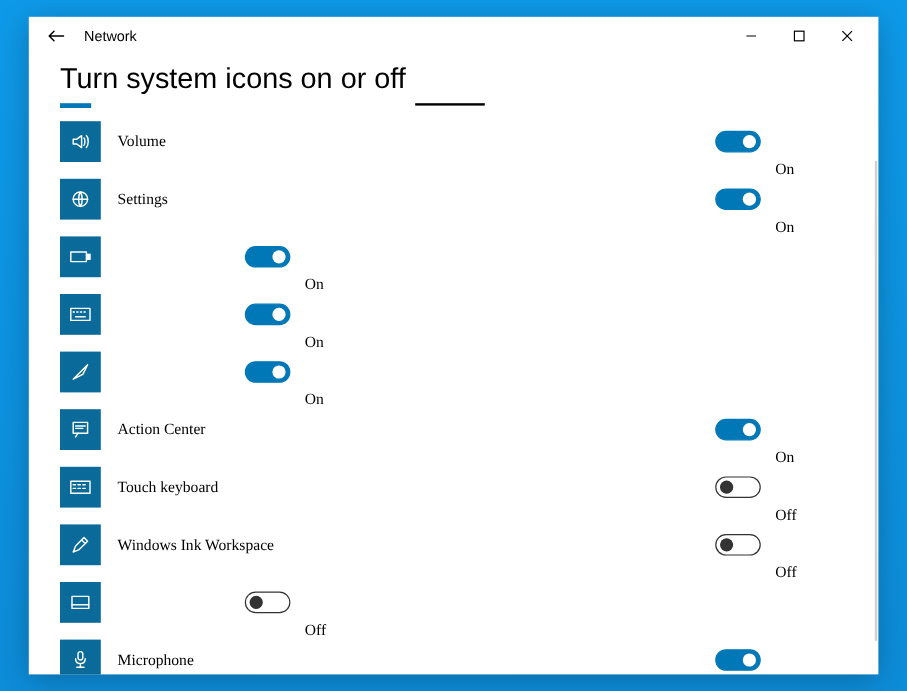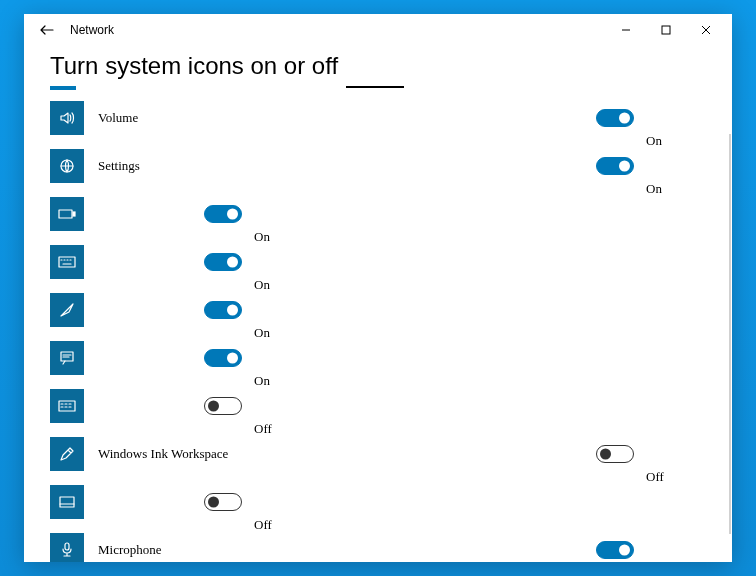--- a/index.html
+++ b/index.html
@@ -245,34 +245,36 @@
             <div class="toggle-label">On</div>
           </div>
         </div>
         <div class="row">
           <div class="icon-box">
             <svg width="18" height="18" viewBox="0 0 18 18">
               <rect x="3" y="3" width="12" height="9" stroke="#fff" stroke-width="1.2" fill="none" stroke-linecap="round" stroke-linejoin="round"></rect>
               <path d="M7 12l-2 3M5 6h8M5 8h6" stroke="#fff" stroke-width="1.2" fill="none" stroke-linecap="round" stroke-linejoin="round"></path>
             </svg>
           </div>
+          <div class="label">Action Center</div>
           <div class="toggle-wrap">
             <div class="toggle on">
               <div class="knob"></div>
             </div>
             <div class="toggle-label">On</div>
           </div>
         </div>
         <div class="row">
           <div class="icon-box">
             <svg width="20" height="14" viewBox="0 0 20 14">
               <rect x="2" y="2" width="16" height="10" stroke="#fff" stroke-width="1.2" fill="none" stroke-linecap="round" stroke-linejoin="round"></rect>
               <path d="M4 5h2M8 5h2M12 5h2M4 8h2M8 8h2M12 8h2" stroke="#fff" stroke-width="1.2" fill="none" stroke-linecap="round" stroke-linejoin="round"></path>
             </svg>
           </div>
+          <div class="label">Touch keyboard</div>
           <div class="toggle-wrap">
             <div class="toggle off">
               <div class="knob"></div>
             </div>
             <div class="toggle-label">Off</div>
           </div>
         </div>
         <div class="row">
           <div class="icon-box">
             <svg width="18" height="18" viewBox="0 0 18 18">

